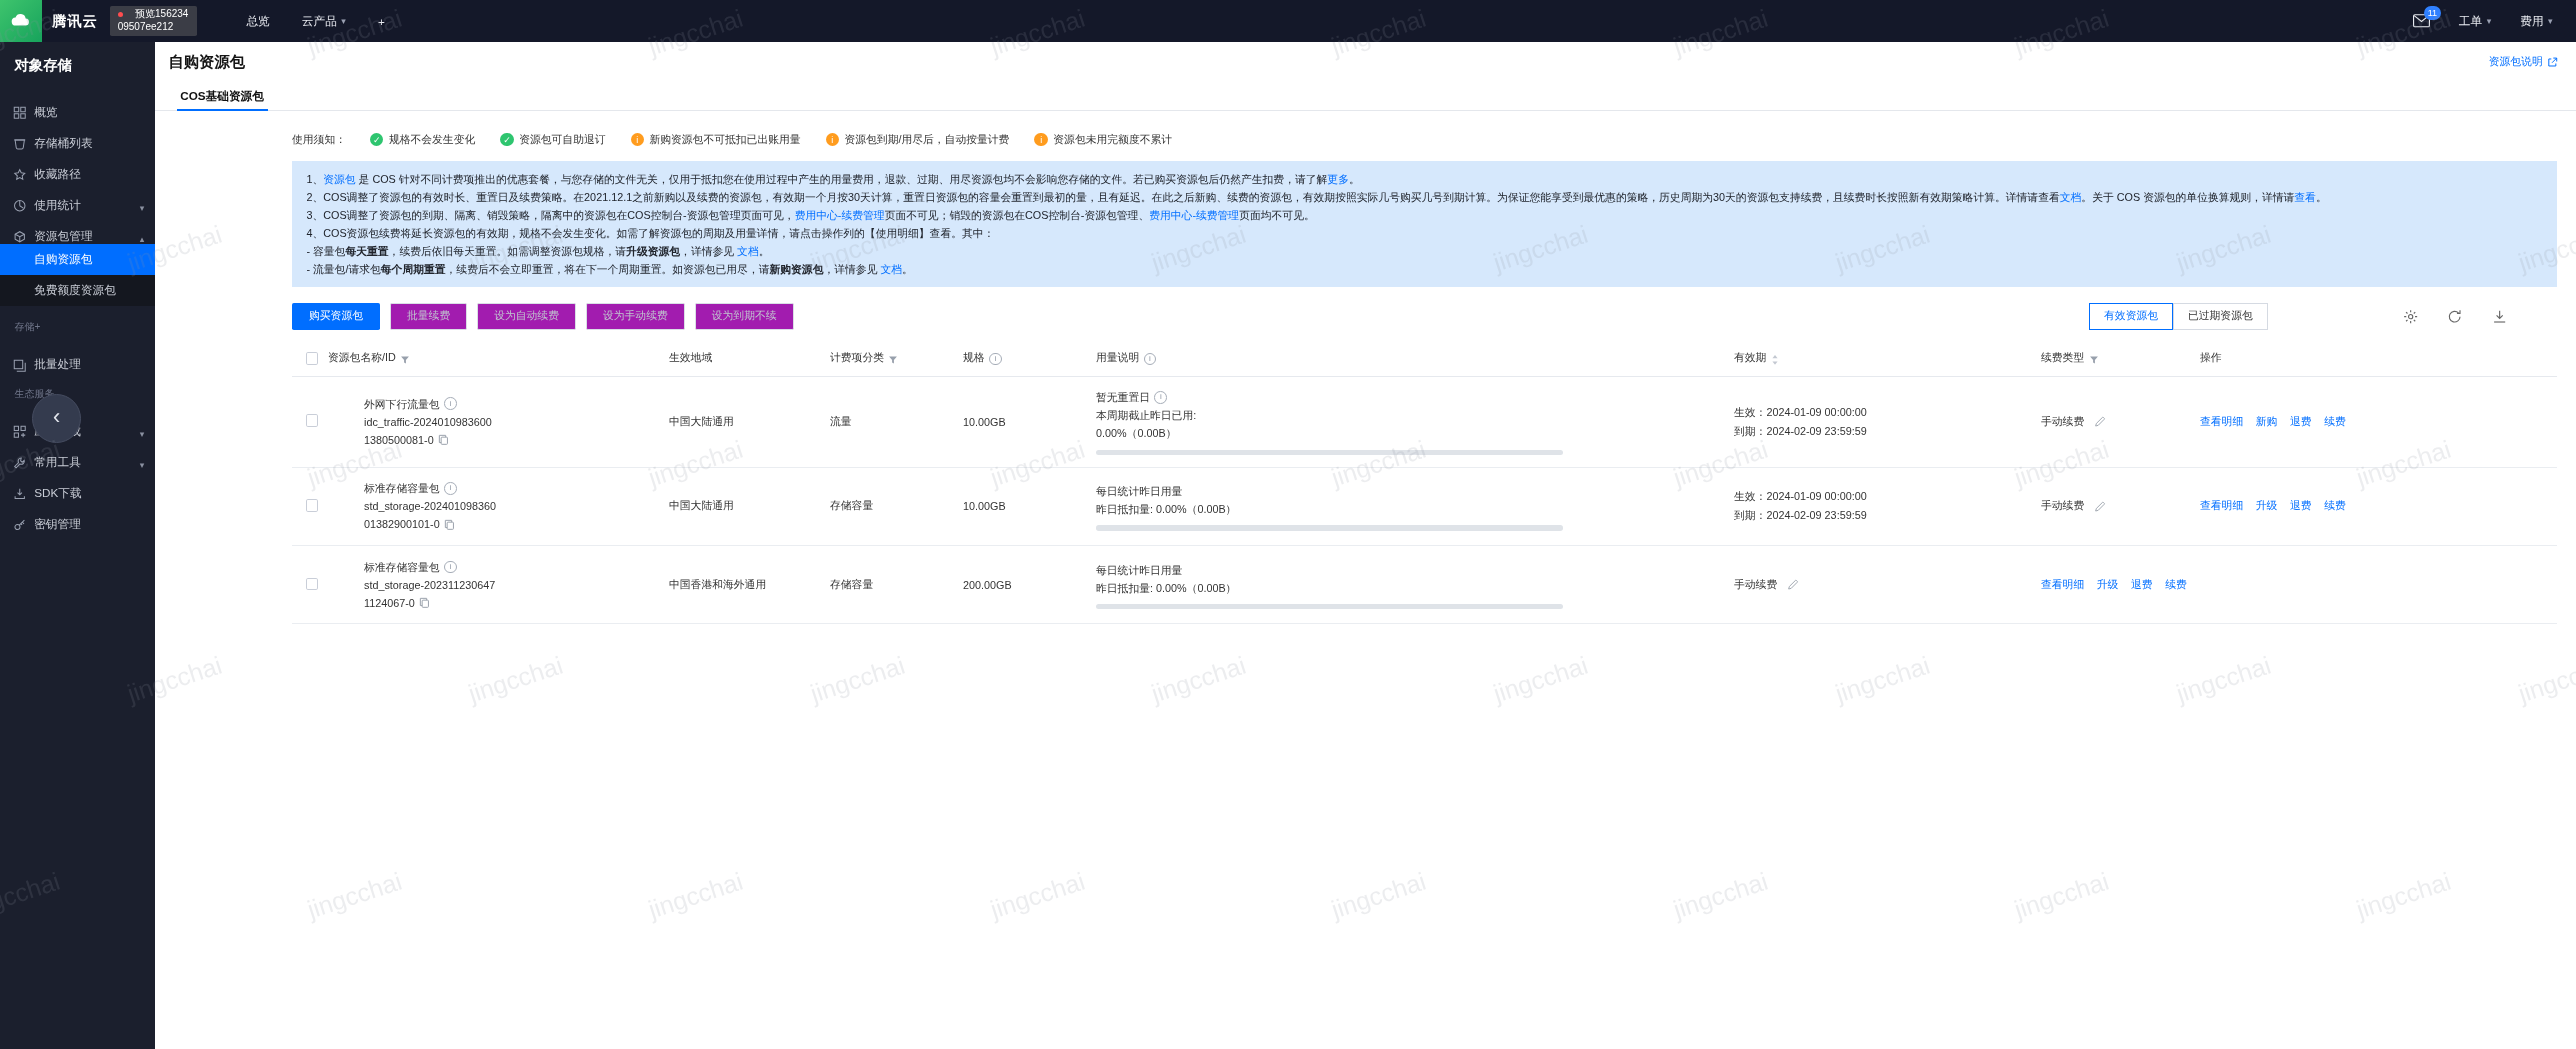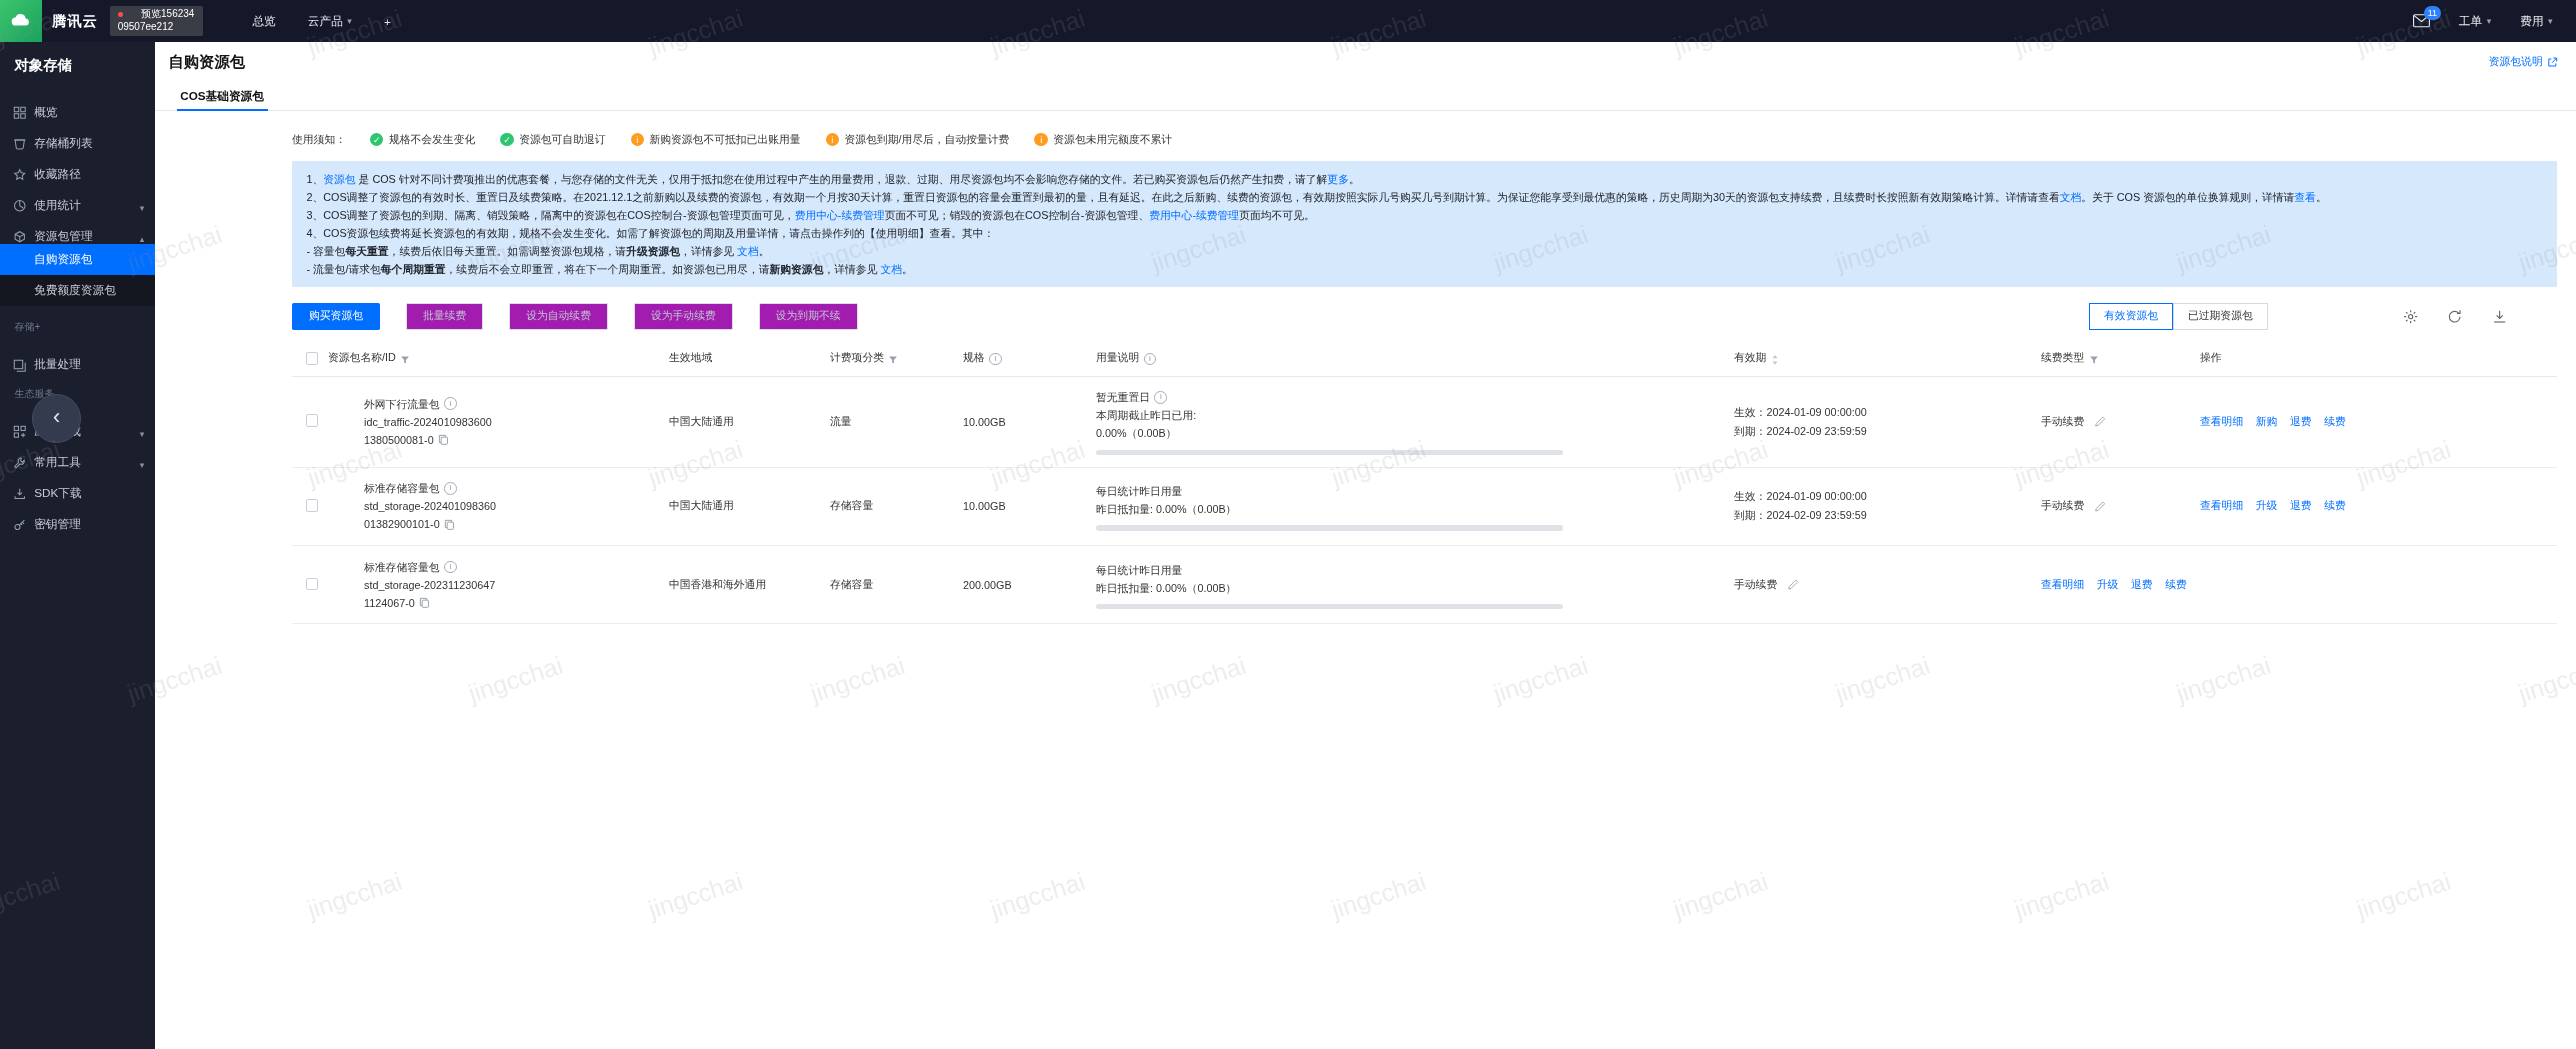--- a/index.html
+++ b/index.html
@@ -8,21 +8,21 @@
   body{position:relative}
 
   
   .topbar{position:absolute;top:0;left:0;right:0;height:42px;background:#141829;
     display:flex;align-items:center;padding-right:23.4px;z-index:5}
   .logo{width:42px;height:42px;background:linear-gradient(135deg,#3ec46d,#17a35c);
     display:flex;align-items:center;justify-content:center;flex:none;cursor:pointer}
   .brand-name{color:#fff;font-size:14.4px;font-weight:bold;margin:0 12.6px 0 10px;letter-spacing:0.9px}
   .preview-badge{background:#3b3d46;color:#fff;font-size:10px;line-height:12.6px;
     padding:2.7px 9px 2.7px 7.2px;border-radius:1.8px;display:flex;flex-direction:column}
-  .pb-line1{display:flex;align-items:center;gap:18px}
+  .pb-line1{display:flex;align-items:center;gap:12px}
   .reddot{width:5.4px;height:5.4px;border-radius:50%;background:#ff4d4f;display:inline-block}
   .tb-nav{display:flex;align-items:center;margin-left:49px;gap:32px}
   .tb-item{display:flex;align-items:center;gap:4.5px;color:#e9ebf1;font-size:11.7px;cursor:pointer;white-space:nowrap}
   .tb-item .caret{font-size:9px;color:#9aa0b2}
   .tb-right{margin-left:auto;display:flex;align-items:center;gap:29px}
   .tb-mail{position:relative;display:flex;align-items:center;cursor:pointer}
   .mail-badge{position:absolute;top:-8px;right:-10.8px;background:#2f80ff;color:#fff;
     font-size:9px;height:13.5px;min-width:13.5px;padding:0 3.6px;border-radius:7.2px;
     display:flex;align-items:center;justify-content:center}
 
@@ -66,21 +66,21 @@
   .dot-info{background:#ff9c1e}
 
   
   .banner{background:#d6e8fc;padding:9px 14.4px;font-size:10.8px;line-height:18px;color:#20242c;margin-top:5.4px}
   .banner p{margin:0}
   .banner .lnk{color:#006eff;cursor:pointer}
   .banner .bld{font-weight:bold}
 
   
   .toolbar{margin-top:16px;display:flex;align-items:center}
-  .toolbar-left{display:flex;align-items:flex-end;gap:26px}
+  .toolbar-left{display:flex;align-items:flex-end;gap:10px}
   .btn{height:27px;padding:0 16px;font-size:10.8px;display:inline-flex;align-items:center;
     border:0.9px solid transparent;border-radius:1.8px;cursor:pointer;background:#a21caf;
     font-family:inherit;white-space:nowrap}
   .btn.primary{background:#006eff;color:#fff}
   .btn.disabled{border-color:#dadfe6;color:#c0c6cf;cursor:default}
   .toolbar-right{margin-left:auto;display:flex;align-items:center}
   .filter-group{display:flex}
   .fbtn{height:27px;padding:0 14.4px;border:0.9px solid #d5dae2;color:#333;background:#fff;
     font-size:10.8px;display:inline-flex;align-items:center;cursor:pointer;white-space:nowrap}
   .fbtn + .fbtn{margin-left:-0.9px}

